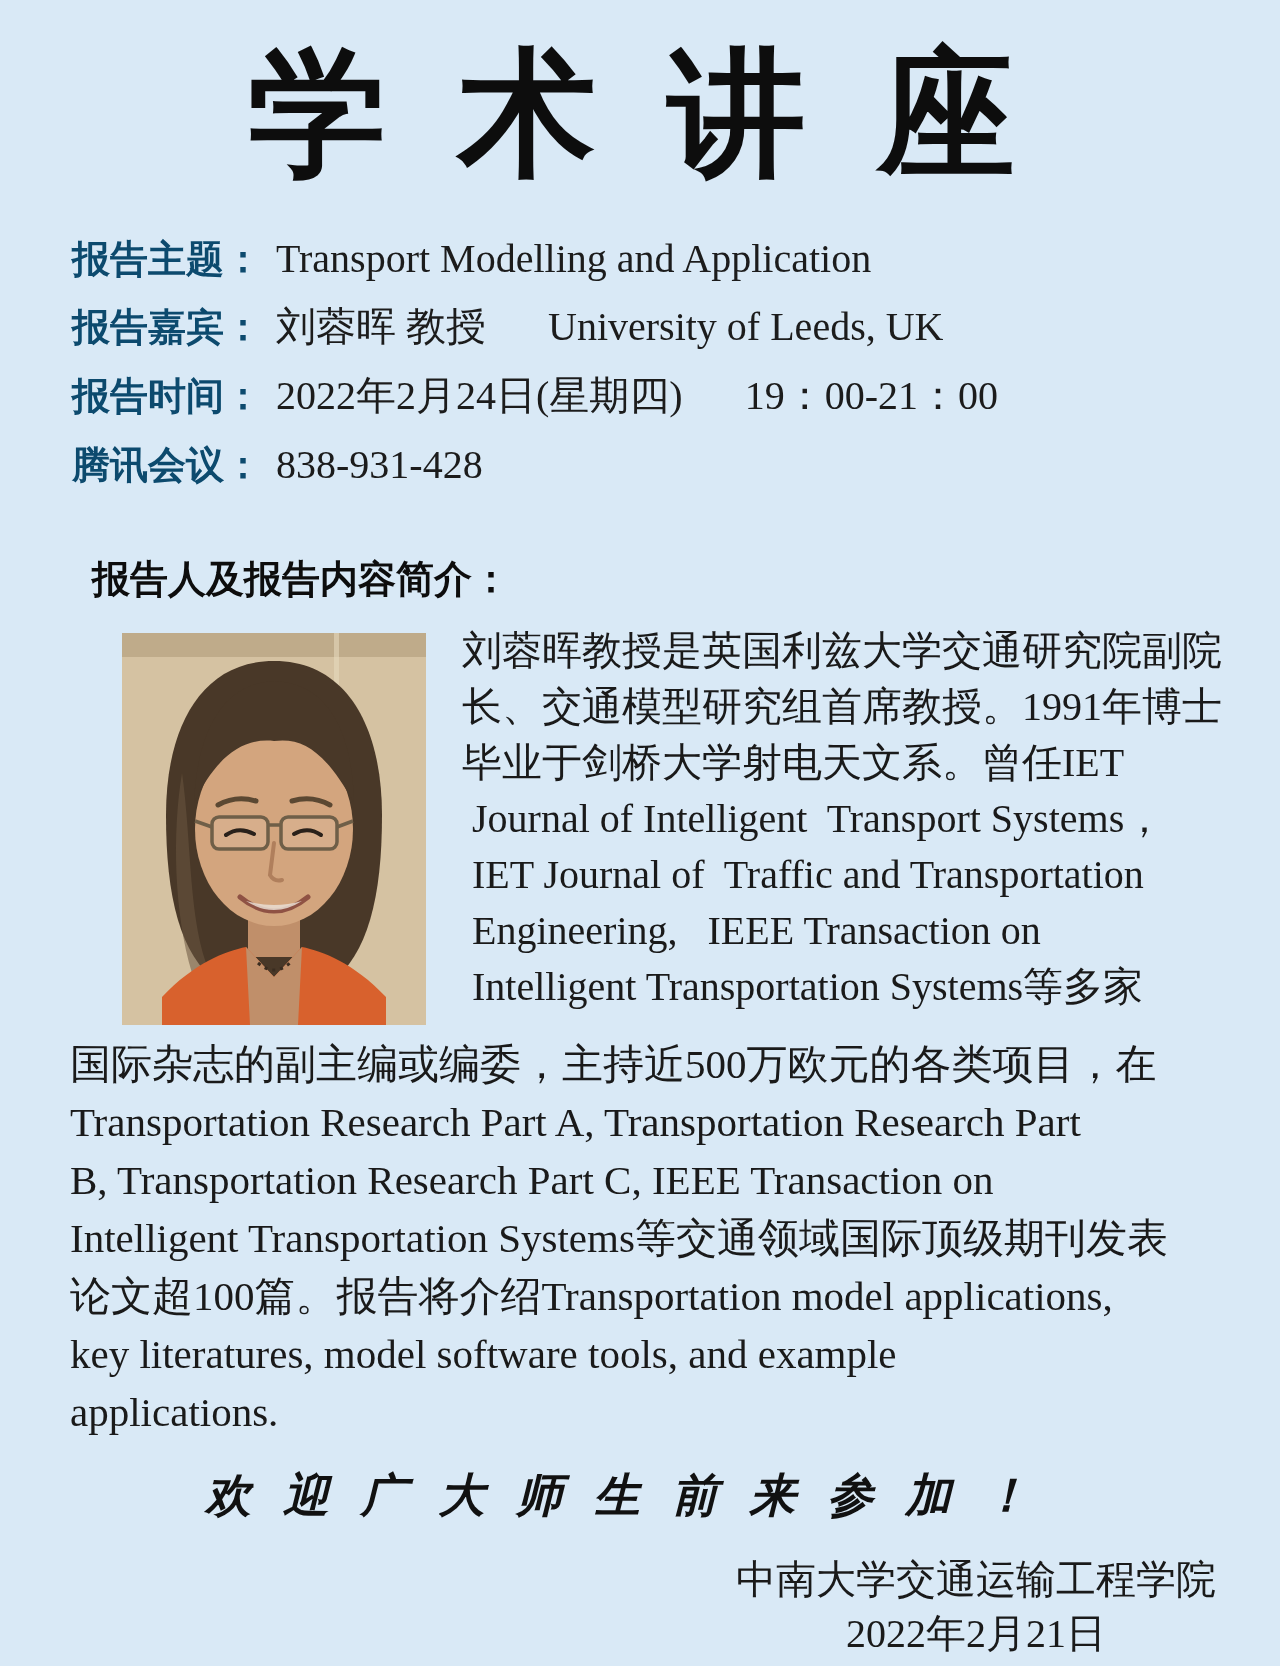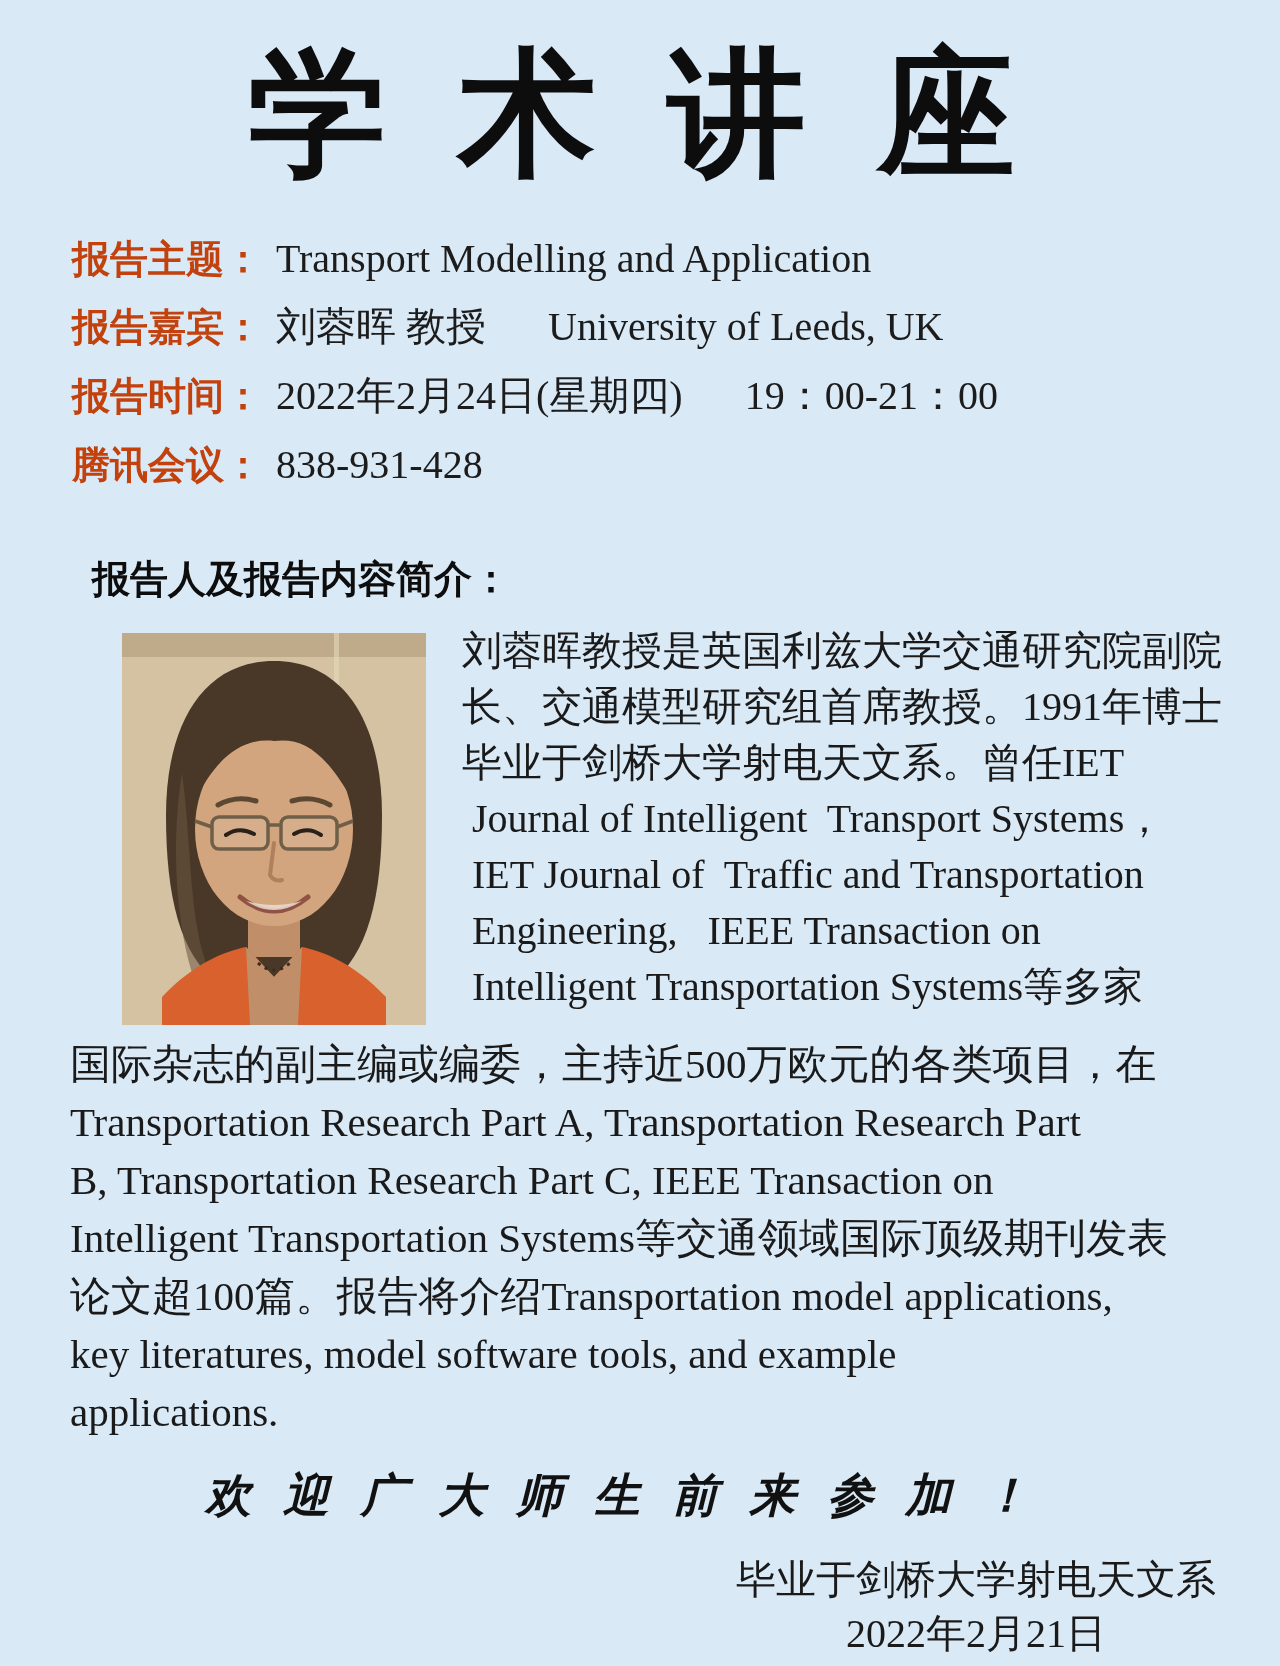--- a/index.html
+++ b/index.html
@@ -27,21 +27,21 @@
   .info-row{
     margin-bottom:24px;
     font-size:40px;
     line-height:1.12;
     white-space:pre;
   }
   .info-label{
     font-family:"Liberation Sans","DejaVu Sans",sans-serif;
     font-weight:800;
     font-size:38px;
-    color:#c2410c;
+    color:#0c4a6e;
     margin-right:14px;
   }
   .info-value{color:#1c1c1c;}
   .info-value2{color:#1c1c1c;margin-left:62px;}
   .section-heading{
     margin:66px 0 0 92px;
     font-family:"Liberation Sans","DejaVu Sans",sans-serif;
     font-weight:800;
     font-size:38px;
     color:#0d0d0d;
@@ -147,17 +147,17 @@
     <div class="bio-line">B, Transportation Research Part C, IEEE Transaction on</div>
     <div class="bio-line">Intelligent Transportation Systems等交通领域国际顶级期刊发表</div>
     <div class="bio-line">论文超100篇。报告将介绍Transportation model applications,</div>
     <div class="bio-line">key literatures, model software tools, and example</div>
     <div class="bio-line">applications.</div>
   </div>
 
   <div class="welcome">欢 迎 广 大 师 生 前 来 参 加 ！</div>
 
   <div class="signature">
-    <div>毕业于剑桥大学射电天文系</div>
+    <div>中南大学交通运输工程学院</div>
     <div>2022年2月21日</div>
   </div>
 
 </div>
 
 </body></html>

